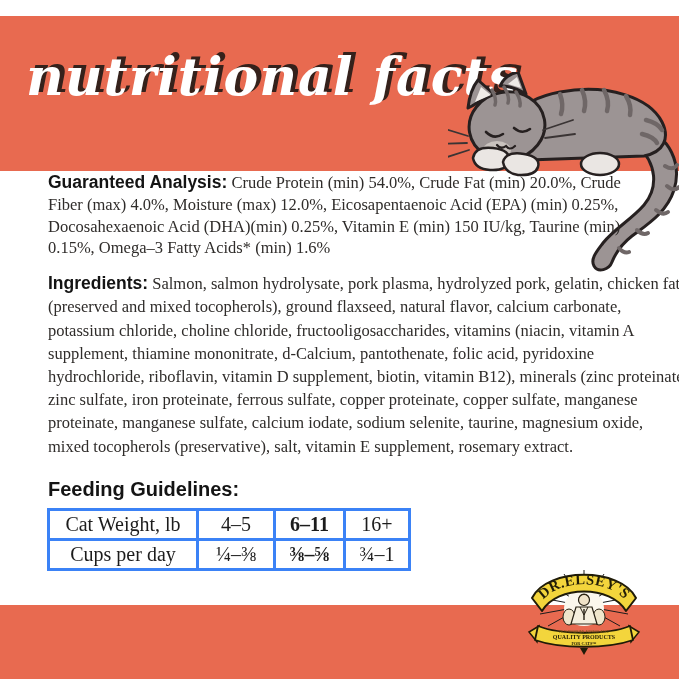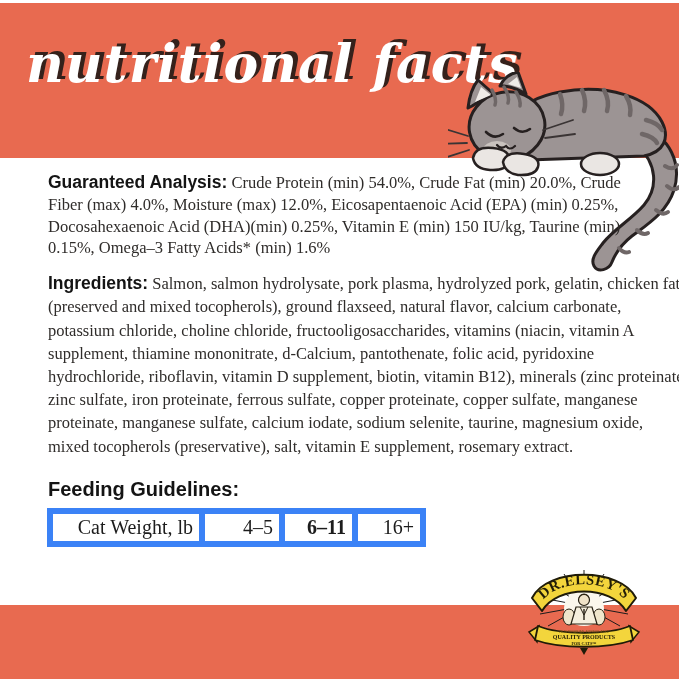--- a/index.html
+++ b/index.html
@@ -2,21 +2,21 @@
 <html><head>
 <meta charset="utf-8">
 <style>
   html,body { margin:0; padding:0; background:#ffffff; }
   .page {
     position:relative; width:679px; height:679px; overflow:hidden;
     background:#ffffff; font-family:"Liberation Serif", serif;
   }
   
   .header {
-    position:absolute; left:0; top:3px; width:679px; height:155px;
+    position:absolute; left:0; top:16px; width:679px; height:155px;
     background:#E86A50;
   }
   .title {
     position:absolute; left:26px; top:30px;
     font-family:"DejaVu Serif", serif; font-style:italic; font-weight:bold;
     font-size:52px; letter-spacing:1px; color:#ffffff;
     text-shadow:5px -3px 0 #35211b;
     white-space:nowrap;
   }
   
@@ -36,21 +36,21 @@
   .feeding-label {
     margin:20px 0 7px 21px;
     font-family:"Liberation Sans", sans-serif; font-weight:bold;
     font-size:20px; color:#141414;
   }
   table.feeding {
     border-collapse:collapse; margin-left:20px;
     font-family:"Liberation Serif", serif; font-size:20px; color:#1c1c1c;
   }
   table.feeding td {
-    border:6px solid #3b82f6; height:27px; text-align:right; padding:0 6px;
+    border:3px solid #3b82f6; height:27px; text-align:center; padding:0 6px;
   }
   td.col-label { text-align:left; padding-left:12px; width:134px; }
   td.col-a { width:62px; }
   td.col-b { width:55px;font-weight:bold; }
   td.col-c { width:50px; }
   
   .footer {
     position:absolute; left:0; top:605px; width:679px; height:74px;
     background:#E86A50;
   }
@@ -135,20 +135,26 @@
 
     <div class="feeding-label">Feeding Guidelines:</div>
 
     <table class="feeding">
       <tbody>
         <tr>
           <td class="col-label">Cat Weight, lb</td>
           <td class="col-a">4–5</td>
           <td class="col-b">6–11</td>
           <td class="col-c">16+</td>
+        </tr>
+        <tr>
+          <td class="col-label">Cups per day</td>
+          <td class="col-a">¼–⅜</td>
+          <td class="col-b">⅜–⅝</td>
+          <td class="col-c">¾–1</td>
         </tr>
       </tbody>
     </table>
   </div>
 
   <div class="footer"></div>
 
   <div class="logo-wrap">
     <svg width="116" height="100" viewBox="0 0 116 100">
       <defs>

